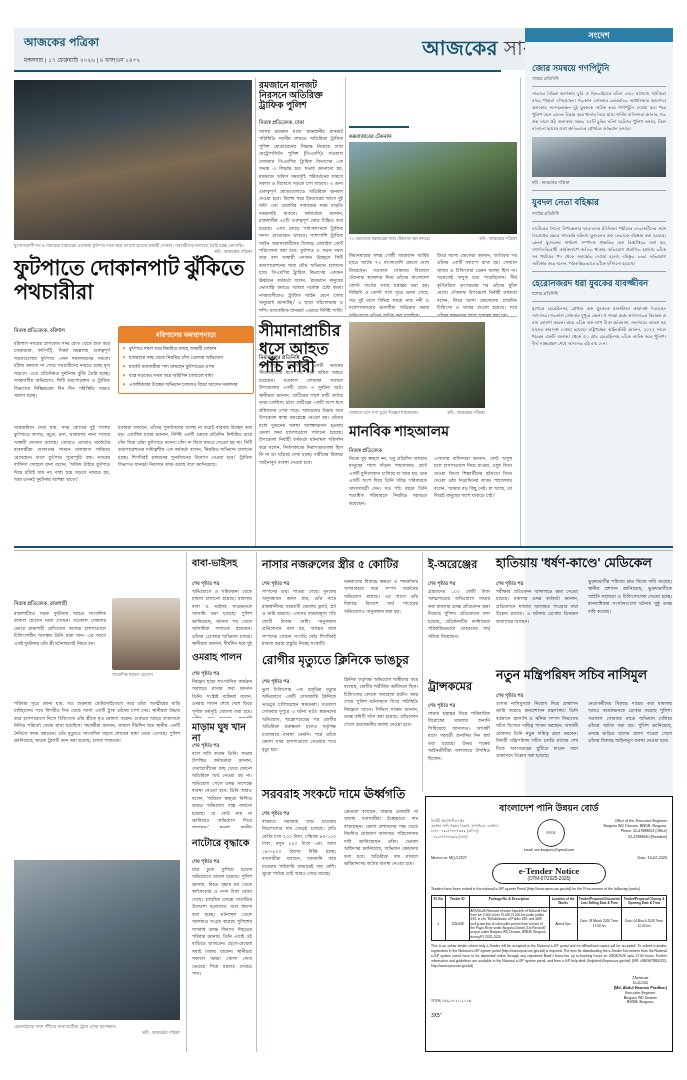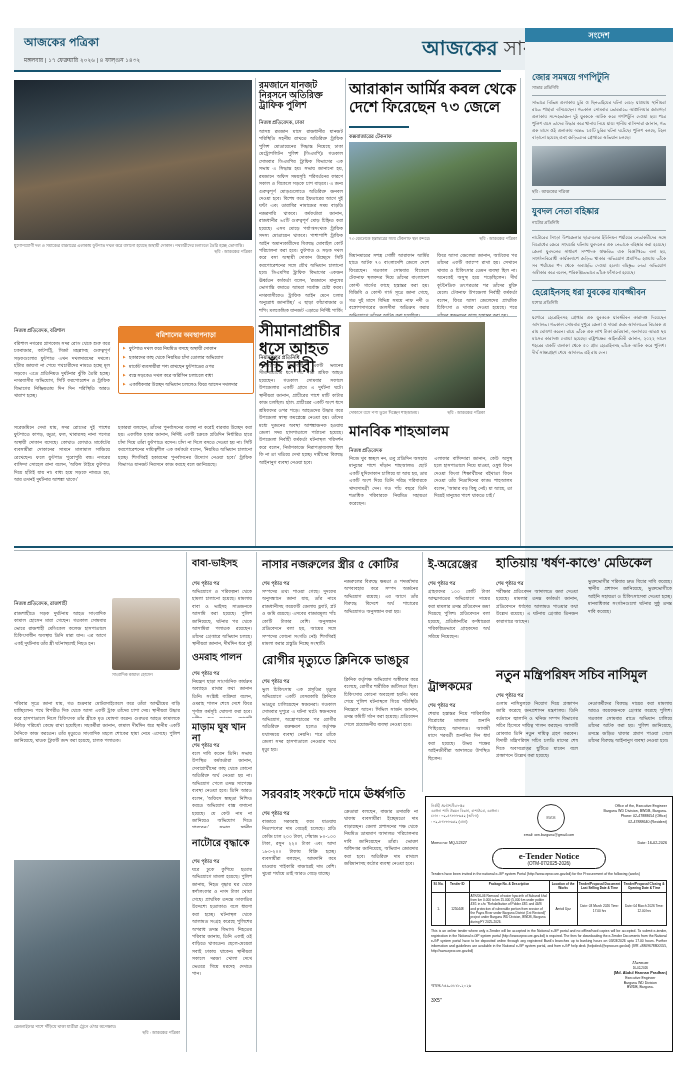--- a/index.html
+++ b/index.html
@@ -34,21 +34,21 @@
   .photo.p1{background:linear-gradient(170deg,#1d2730 0%,#3c4a52 28%,#7d6a52 55%,#2a2f33 100%);}
   .photo.p2{background:linear-gradient(160deg,#86a7bd 0%,#5f7f52 40%,#3d5136 70%,#20291d 100%);}
   .photo.p3{background:linear-gradient(150deg,#c2b49a 0%,#8d7f63 35%,#4c5d45 70%,#2d3327 100%);}
   .photo.p4{background:linear-gradient(160deg,#99a6ae 0%,#5d6f7a 45%,#2e3a42 100%);}
   .photo.p5{background:linear-gradient(165deg,#b7c3c9 0%,#7b8a93 40%,#3e4a52 100%);}
   .photo.pf{background:linear-gradient(180deg,#d8cfc4 0%,#b9a894 40%,#6d5e4e 100%);}
 
   
   .sbox{position:absolute;left:525px;top:28px;width:148px;height:775px;background:#eef3f5;box-sizing:border-box;}
   .sbox-hdr{height:14px;background:#2e7fa5;color:#fff;font-size:8px;font-weight:bold;display:flex;align-items:center;justify-content:center;}
-  .sb-inner{padding:5px 7px;margin-top:19px;}
+  .sb-inner{padding:15px 7px;}
   .sb-hl{font-size:8.5px;font-weight:bold;line-height:1.2;color:#17546f;margin:6px 0 3px;}
   .sb-txt{font-size:4.4px;line-height:1.6;text-align:justify;color:#2a2a2a;}
   .sb-credit{font-size:4.2px;color:#444;margin-top:3px;}
 
   
   .obox{border:1px solid #e07b2a;border-radius:2px;overflow:hidden;}
   .obox-h{background:#e8822c;color:#fff;font-size:6.5px;font-weight:bold;text-align:center;padding:2.5px 0;}
   .obox-b{padding:3px 4px;}
   .obox-b div{font-size:4.6px;line-height:1.5;margin-bottom:2px;padding-left:6px;position:relative;}
   .obox-b div:before{content:"\25B6";position:absolute;left:0;top:0;font-size:3.4px;color:#e8822c;}
@@ -108,33 +108,34 @@
       <div class="sb-credit">ছবি : আজকের পত্রিকা</div>
       <div class="rule" style="margin:3px 0;"></div>
       <div>
         <div class="sb-hl">যুবদল নেতা বহিষ্কার</div>
         <div class="sb-credit">নাটোর প্রতিনিধি</div>
         <div class="rule" style="margin:3px 0 3px;"></div>
         <div class="sb-txt">নাটোরের সিংড়া উপজেলার ছাত্রদলের ইউনিয়ন পর্যায়ের নেতাকর্মীদের সঙ্গে বিরোধের জেরে সংঘর্ষের ঘটনায় যুবদলের এক নেতাকে বহিষ্কার করা হয়েছে। জেলা যুবদলের সাধারণ সম্পাদক স্বাক্ষরিত এক বিজ্ঞপ্তিতে বলা হয়, সংগঠনবিরোধী কার্যকলাপে জড়িত থাকার অভিযোগ প্রমাণিত হওয়ায় তাঁকে সব পর্যায়ের পদ থেকে অব্যাহতি দেওয়া হলো। বহিষ্কৃত নেতা অভিযোগ অস্বীকার করে বলেন, পরিকল্পিতভাবে তাঁকে ফাঁসানো হয়েছে।</div>
       </div>
       <div class="rule" style="margin:4px 0;"></div>
       <div>
-        <div class="sb-hl">হেরোইনসহ ধরা যুবকের যাবজ্জীবন</div>
+        <div class="sb-hl">হেরোনজরদ ধরা যুবকের যাবজ্জীবন</div>
         <div class="sb-credit">যশোর প্রতিনিধি</div>
         <div class="rule" style="margin:3px 0 3px;"></div>
         <div class="sb-txt">যশোরে হেরোইনসহ গ্রেপ্তার এক যুবককে যাবজ্জীবন কারাদণ্ড দিয়েছেন আদালত। গতকাল সোমবার দুপুরে জেলা ও দায়রা জজ আদালতের বিচারক এ রায় ঘোষণা করেন। রায়ে তাঁকে এক লাখ টাকা জরিমানা, অনাদায়ে আরও ছয় মাসের কারাদণ্ড দেওয়া হয়েছে। রাষ্ট্রপক্ষের আইনজীবী জানান, ২০২২ সালে শহরের একটি এলাকা থেকে ৫০ গ্রাম হেরোইনসহ তাঁকে আটক করে পুলিশ। দীর্ঘ সাক্ষ্যগ্রহণ শেষে আদালত এই রায় দেন।</div>
       </div>
     </div>
   </div>
 
   <div class="photo p1" style="position:absolute;left:14px;top:80px;width:238px;height:160px;"></div>
   <div style="position:absolute;left:14px;top:243px;width:238px;">
     <div class="cap">যুগোপযোগী দল ও সমাজের বাজারের এলাকায় ফুটপাত দখল করে বসানো হয়েছে অস্থায়ী দোকান। পথচারীদের চলাচলে তৈরি হচ্ছে ভোগান্তি।</div>
     <div class="cap" style="text-align:right;">ছবি : আজকের পত্রিকা</div>
   </div>
+  <div class="hl" style="position:absolute;left:14px;top:256px;width:240px;font-size:21px;letter-spacing:-.3px;">ফুটপাতে দোকানপাট ঝুঁকিতে পথচারীরা</div>
   <div class="byline" style="position:absolute;left:14px;top:325px;">নিজস্ব প্রতিবেদক, বরিশাল</div>
 
   <div class="obox" style="position:absolute;left:118px;top:326px;width:134px;">
     <div class="obox-h">বরিশালের অবস্থাপনাড়া</div>
     <div class="obox-b">
       <div>ফুটপাত দখল করে নিয়মিত বসছে অস্থায়ী দোকান</div>
       <div>হকারদের কাছ থেকে নিয়মিত চাঁদা তোলার অভিযোগ</div>
       <div>মার্কেট ব্যবসায়ীরা পণ্য রাখছেন ফুটপাতের ওপর</div>
       <div>ব্যস্ত সড়কেও দখল করে অরিসিন চলাচলে বাধা</div>
       <div>একাধিকবার উচ্ছেদ অভিযান চললেও ফিরে আসেন দখলদার</div>
@@ -142,21 +143,20 @@
   </div>
 
   <div class="body-text" style="position:absolute;left:14px;top:340px;width:96px;">বরিশাল নগরের প্রাণকেন্দ্র সদর রোড থেকে শুরু করে চকবাজার, কাটপট্টি, গির্জা মহল্লাসহ গুরুত্বপূর্ণ সড়কগুলোর ফুটপাত এখন দখলদারদের দখলে। হাঁটার জায়গা না পেয়ে পথচারীদের নামতে হচ্ছে মূল সড়কে। এতে প্রতিনিয়ত দুর্ঘটনার ঝুঁকি তৈরি হচ্ছে। নগরবাসীর অভিযোগ, সিটি করপোরেশন ও ট্রাফিক বিভাগের নিষ্ক্রিয়তায় দিন দিন পরিস্থিতি আরও খারাপ হচ্ছে।</div>
   <div class="body-text" style="position:absolute;left:14px;top:424px;width:96px;">সরেজমিনে দেখা যায়, সদর রোডের দুই পাশের ফুটপাতে কাপড়, জুতা, ফল, খাবারসহ নানা পণ্যের অস্থায়ী দোকান বসেছে। কোথাও কোথাও মার্কেটের ব্যবসায়ীরা দোকানের সামনে মালামাল সাজিয়ে রেখেছেন। ফলে ফুটপাত পুরোপুরি বন্ধ। নগরের বাসিন্দা সোহেল রানা বলেন, 'অফিস টাইমে ফুটপাত দিয়ে হাঁটাই যায় না। বাধ্য হয়ে সড়কে নামতে হয়, আর তখনই দুর্ঘটনার আশঙ্কা থাকে।'</div>
   <div class="body-text" style="position:absolute;left:118px;top:424px;width:134px;">হকাররা বলছেন, তাঁদের পুনর্বাসনের ব্যবস্থা না করেই বারবার উচ্ছেদ করা হয়। একাধিক হকার জানান, নির্দিষ্ট একটি চক্রকে প্রতিদিন নির্ধারিত হারে চাঁদা দিয়ে তাঁরা ফুটপাতে বসেন। চাঁদা না দিলে বসতে দেওয়া হয় না। সিটি করপোরেশনের দায়িত্বশীল এক কর্মকর্তা বলেন, 'নিয়মিত অভিযান চালানো হচ্ছে। শিগগিরই হকারদের পুনর্বাসনের উদ্যোগ নেওয়া হবে।' ট্রাফিক বিভাগও যানজট নিরসনে কাজ করছে বলে জানিয়েছে।</div>
 
   <div class="hl" style="position:absolute;left:259px;top:80px;width:84px;font-size:9px;">রমজানে যানজট নিরসনে অতিরিক্ত ট্রাফিক পুলিশ</div>
   <div class="byline" style="position:absolute;left:259px;top:117px;">নিজস্ব প্রতিবেদক, ঢাকা</div>
   <div class="body-text" style="position:absolute;left:259px;top:128px;width:84px;height:185px;overflow:hidden;">আসন্ন রমজান মাসে রাজধানীর যানজট পরিস্থিতি সহনীয় রাখতে অতিরিক্ত ট্রাফিক পুলিশ মোতায়েনের সিদ্ধান্ত নিয়েছে ঢাকা মেট্রোপলিটন পুলিশ (ডিএমপি)। গতকাল সোমবার ডিএমপির ট্রাফিক বিভাগের এক সভায় এ সিদ্ধান্ত হয়। সভায় জানানো হয়, রমজানে অফিস সময়সূচি পরিবর্তনের কারণে সকাল ও বিকেলে সড়কে চাপ বাড়বে। এ জন্য গুরুত্বপূর্ণ মোড়গুলোতে অতিরিক্ত জনবল দেওয়া হবে। বিশেষ করে ইফতারের আগে দুই ঘণ্টা এবং তারাবির নামাজের সময় বাড়তি নজরদারি থাকবে। কর্মকর্তারা জানান, রাজধানীর ৬৫টি গুরুত্বপূর্ণ মোড় চিহ্নিত করা হয়েছে। এসব মোড়ে পর্যাপ্তসংখ্যক ট্রাফিক সদস্য মোতায়েন থাকবে। পাশাপাশি ট্রাফিক আইন অমান্যকারীদের বিরুদ্ধে মোবাইল কোর্ট পরিচালনা করা হবে। ফুটপাত ও সড়ক দখল করে বসা অস্থায়ী দোকান উচ্ছেদে সিটি করপোরেশনের সঙ্গে যৌথ অভিযান চালানো হবে। ডিএমপির ট্রাফিক বিভাগের একজন ঊর্ধ্বতন কর্মকর্তা বলেন, 'রমজানে মানুষের ভোগান্তি কমাতে আমরা সর্বোচ্চ চেষ্টা করব। নগরবাসীকেও ট্রাফিক আইন মেনে চলার অনুরোধ জানাচ্ছি।' এ ছাড়া কাঁচাবাজার ও শপিং মলকেন্দ্রিক যানজট এড়াতে নির্দিষ্ট পার্কিং ব্যবস্থা নিশ্চিত করার নির্দেশ দেওয়া হয়েছে। অবৈধ পার্কিংয়ের বিরুদ্ধে রেকার অভিযান জোরদার করা হবে বলেও জানানো হয়েছে।</div>
 
-  <div class="hl" style="position:absolute;left:349px;top:80px;width:168px;font-size:15px;line-height:1.2;">আরাকান আর্মির কবল থেকে দেশে ফিরেছেন ৭৩ জেলে</div>
   <div class="rule-d" style="position:absolute;left:349px;top:126px;width:60px;"></div>
   <div class="byline" style="position:absolute;left:349px;top:131px;">কক্সবাজারের টেকনাফ</div>
   <div class="photo p2" style="position:absolute;left:349px;top:142px;width:168px;height:92px;"></div>
   <div style="position:absolute;left:349px;top:236px;width:168px;display:flex;justify-content:space-between;">
     <div class="cap" style="width:116px;">৭৩ জেলেকে হস্তান্তরের সময় টেকনাফ স্থল বন্দরে।</div>
     <div class="cap">ছবি : আজকের পত্রিকা</div>
   </div>
   <div class="body-text" style="position:absolute;left:349px;top:252px;width:80px;">মিয়ানমারের সশস্ত্র গোষ্ঠী আরাকান আর্মির হাতে আটক ৭৩ বাংলাদেশি জেলে দেশে ফিরেছেন। গতকাল সোমবার বিকেলে টেকনাফ স্থলবন্দর দিয়ে তাঁদের বাংলাদেশ কোস্ট গার্ডের কাছে হস্তান্তর করা হয়। বিজিবি ও কোস্ট গার্ড সূত্রে জানা গেছে, গত দুই মাসে বিভিন্ন সময়ে নাফ নদী ও বঙ্গোপসাগরের জলসীমা অতিক্রম করার অভিযোগে তাঁদের আটক করা হয়েছিল।</div>
   <div class="body-text" style="position:absolute;left:437px;top:252px;width:80px;">ফিরে আসা জেলেরা জানান, আটকের পর তাঁদের একটি ক্যাম্পে রাখা হয়। সেখানে খাবার ও চিকিৎসার তেমন ব্যবস্থা ছিল না। অনেকেই অসুস্থ হয়ে পড়েছিলেন। দীর্ঘ কূটনৈতিক তৎপরতার পর তাঁদের মুক্তি মেলে। টেকনাফ উপজেলা নির্বাহী কর্মকর্তা বলেন, ফিরে আসা জেলেদের প্রাথমিক চিকিৎসা ও খাবার দেওয়া হয়েছে। পরে তাঁদের স্বজনদের কাছে হস্তান্তর করা হয়।</div>
 
@@ -234,20 +234,21 @@
   <div class="hl" style="position:absolute;left:496px;top:556px;width:176px;font-size:12.5px;">হাতিয়ায় 'ধর্ষণ-কাণ্ডে' মেডিকেল</div>
   <div class="byline" style="position:absolute;left:496px;top:578px;">শেষ পৃষ্ঠার পর</div>
   <div class="body-text" style="position:absolute;left:496px;top:588px;width:82px;height:76px;overflow:hidden;">পরীক্ষার প্রতিবেদন আদালতে জমা দেওয়া হয়েছে। মামলার তদন্ত কর্মকর্তা জানান, প্রতিবেদনে ধর্ষণের আলামত পাওয়ার কথা উল্লেখ রয়েছে। এ ঘটনায় গ্রেপ্তার তিনজন কারাগারে আছেন।</div>
   <div class="body-text" style="position:absolute;left:588px;top:578px;width:84px;height:86px;overflow:hidden;">ভুক্তভোগীর পরিবার দ্রুত বিচার দাবি করেছে। স্থানীয় প্রশাসন জানিয়েছে, ভুক্তভোগীকে আইনি সহায়তা ও চিকিৎসাসেবা দেওয়া হচ্ছে। মানবাধিকার সংগঠনগুলো ঘটনার সুষ্ঠু তদন্ত দাবি করেছে।</div>
   <div class="hl" style="position:absolute;left:496px;top:668px;width:176px;font-size:12.5px;">নতুন মন্ত্রিপরিষদ সচিব নাসিমুল</div>
   <div class="byline" style="position:absolute;left:496px;top:690px;">শেষ পৃষ্ঠার পর</div>
   <div class="body-text" style="position:absolute;left:496px;top:700px;width:82px;height:86px;overflow:hidden;">গুলাম নাসিমুলকে নিয়োগ দিয়ে প্রজ্ঞাপন জারি করেছে জনপ্রশাসন মন্ত্রণালয়। তিনি বর্তমানে জ্বালানি ও খনিজ সম্পদ বিভাগের সচিব হিসেবে দায়িত্ব পালন করছেন। আগামী রোববার তিনি নতুন দায়িত্ব গ্রহণ করবেন। বিদায়ী মন্ত্রিপরিষদ সচিব চলতি মাসের শেষ দিকে অবসরোত্তর ছুটিতে যাবেন বলে প্রজ্ঞাপনে উল্লেখ করা হয়েছে।</div>
   <div class="body-text" style="position:absolute;left:588px;top:700px;width:84px;height:86px;overflow:hidden;">নেতাকর্মীদের বিরুদ্ধে দায়ের করা মামলায় আরও কয়েকজনকে গ্রেপ্তার করেছে পুলিশ। গতকাল সোমবার রাতে অভিযান চালিয়ে তাঁদের আটক করা হয়। পুলিশ জানিয়েছে, তদন্তে জড়িত থাকার প্রমাণ পাওয়া গেলে তাঁদের বিরুদ্ধে আইনানুগ ব্যবস্থা নেওয়া হবে।</div>
 
   <div class="ad">
+    <div class="ad-title">বাংলাদেশ পানি উন্নয়ন বোর্ড</div>
     <div class="ad-sub">
       <div class="ad-col">
         <div>নির্বাহী প্রকৌশলীর দপ্তর</div>
         <div>বরগুনা পানি উন্নয়ন বিভাগ, বাপাউবো, বরগুনা।</div>
         <div>ফোন : ০২-৪৭৮৮৮৬৫২ (অফিস)</div>
         <div>: ০২-৪৭৮৮৮৬৫২ (বাসা)</div>
       </div>
       <div class="ad-seal">BWDB</div>
       <div class="ad-col r">
         <div>Office of the, Executive Engineer</div>

